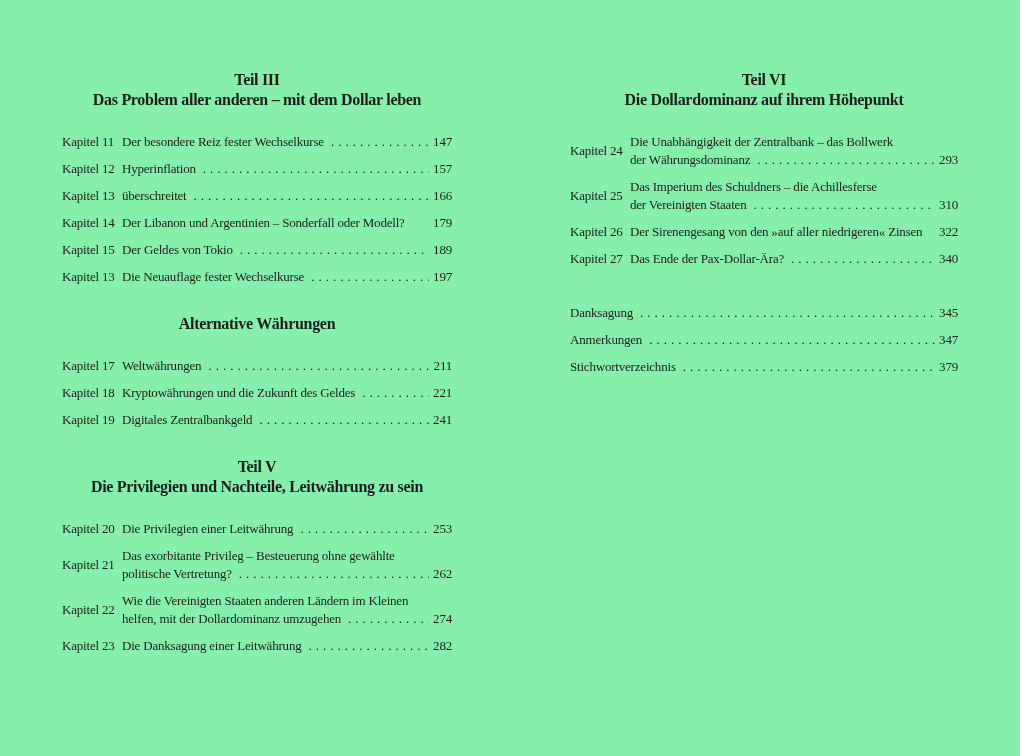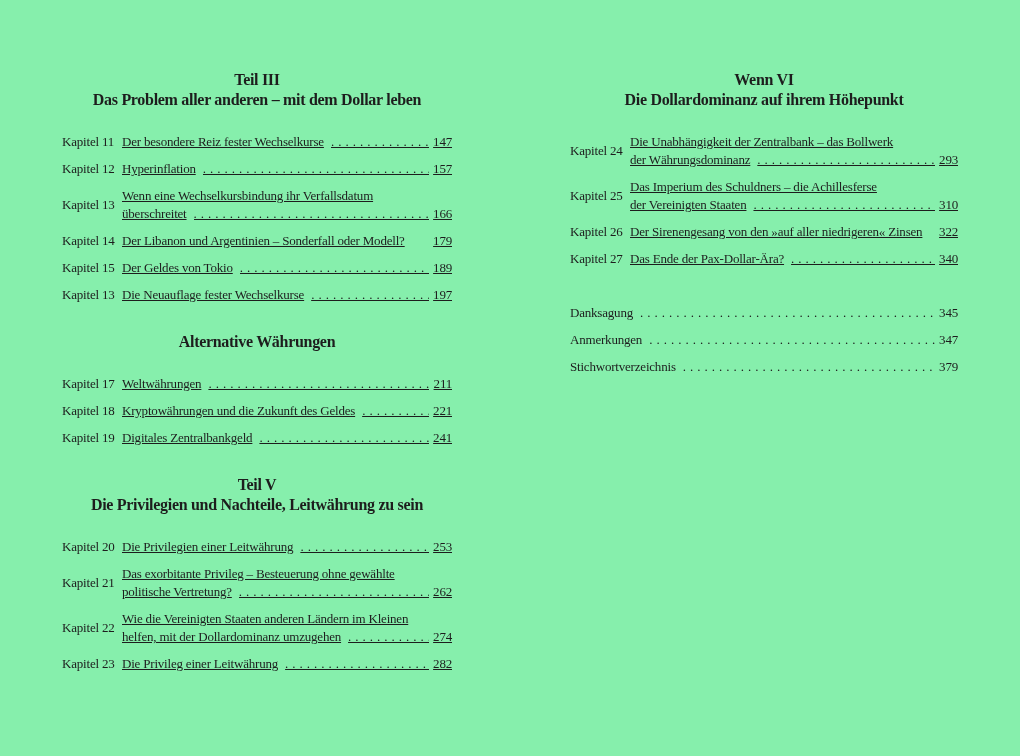--- a/index.html
+++ b/index.html
@@ -36,21 +36,21 @@
 
   .entry {
     display: flex;
     align-items: center;
     font-size: 13px;
     line-height: 18px;
     letter-spacing: -0.2px;
     margin-bottom: 9px;
   }
   .chap { flex: 0 0 60px; width: 60px; }
-  .ebody { flex: 1 1 auto; min-width: 0; display: block; text-decoration: underline; }
+  .ebody { flex: 1 1 auto; min-width: 0; display: block; }
   .pre { display: block; }
   .mline { display: flex; align-items: baseline; width: 100%; }
   .etitle { white-space: nowrap; flex: 0 1 auto; }
   .leader {
     flex: 1 1 0;
     min-width: 0;
     overflow: hidden;
     white-space: nowrap;
     letter-spacing: 4px;
     margin: 0 3px 0 7px;
@@ -91,21 +91,20 @@
             <span class="etitle">Hyperinflation</span>
             <span class="leader">................................................................................</span>
             <span class="pnum">157</span>
           </span>
         </span>
       </div>
 
       <div class="entry">
         <span class="chap">Kapitel 13</span>
         <span class="ebody">
-          <span class="pre">Wenn eine Wechselkursbindung ihr Verfallsdatum</span>
           <span class="mline">
             <span class="etitle">überschreitet</span>
             <span class="leader">................................................................................</span>
             <span class="pnum">166</span>
           </span>
         </span>
       </div>
 
       <div class="entry">
         <span class="chap">Kapitel 14</span>
@@ -218,35 +217,35 @@
             <span class="leader">................................................................................</span>
             <span class="pnum">274</span>
           </span>
         </span>
       </div>
 
       <div class="entry">
         <span class="chap">Kapitel 23</span>
         <span class="ebody">
           <span class="mline">
-            <span class="etitle">Die Privileg einer Leitwährung</span>
+            <span class="etitle">Die Danksagung einer Leitwährung</span>
             <span class="leader">................................................................................</span>
             <span class="pnum">282</span>
           </span>
         </span>
       </div>
     </div>
 
   </div>
 
   <div class="page" id="page-right">
 
     <div class="section">
       <div class="heading">
-        <span class="part">Wenn VI</span>
+        <span class="part">Teil VI</span>
         <span class="ptitle">Die Dollardominanz auf ihrem Höhepunkt</span>
       </div>
 
       <div class="entry">
         <span class="chap">Kapitel 24</span>
         <span class="ebody">
           <span class="pre">Die Unabhängigkeit der Zentralbank – das Bollwerk</span>
           <span class="mline">
             <span class="etitle">der Währungsdominanz</span>
             <span class="leader">................................................................................</span>

